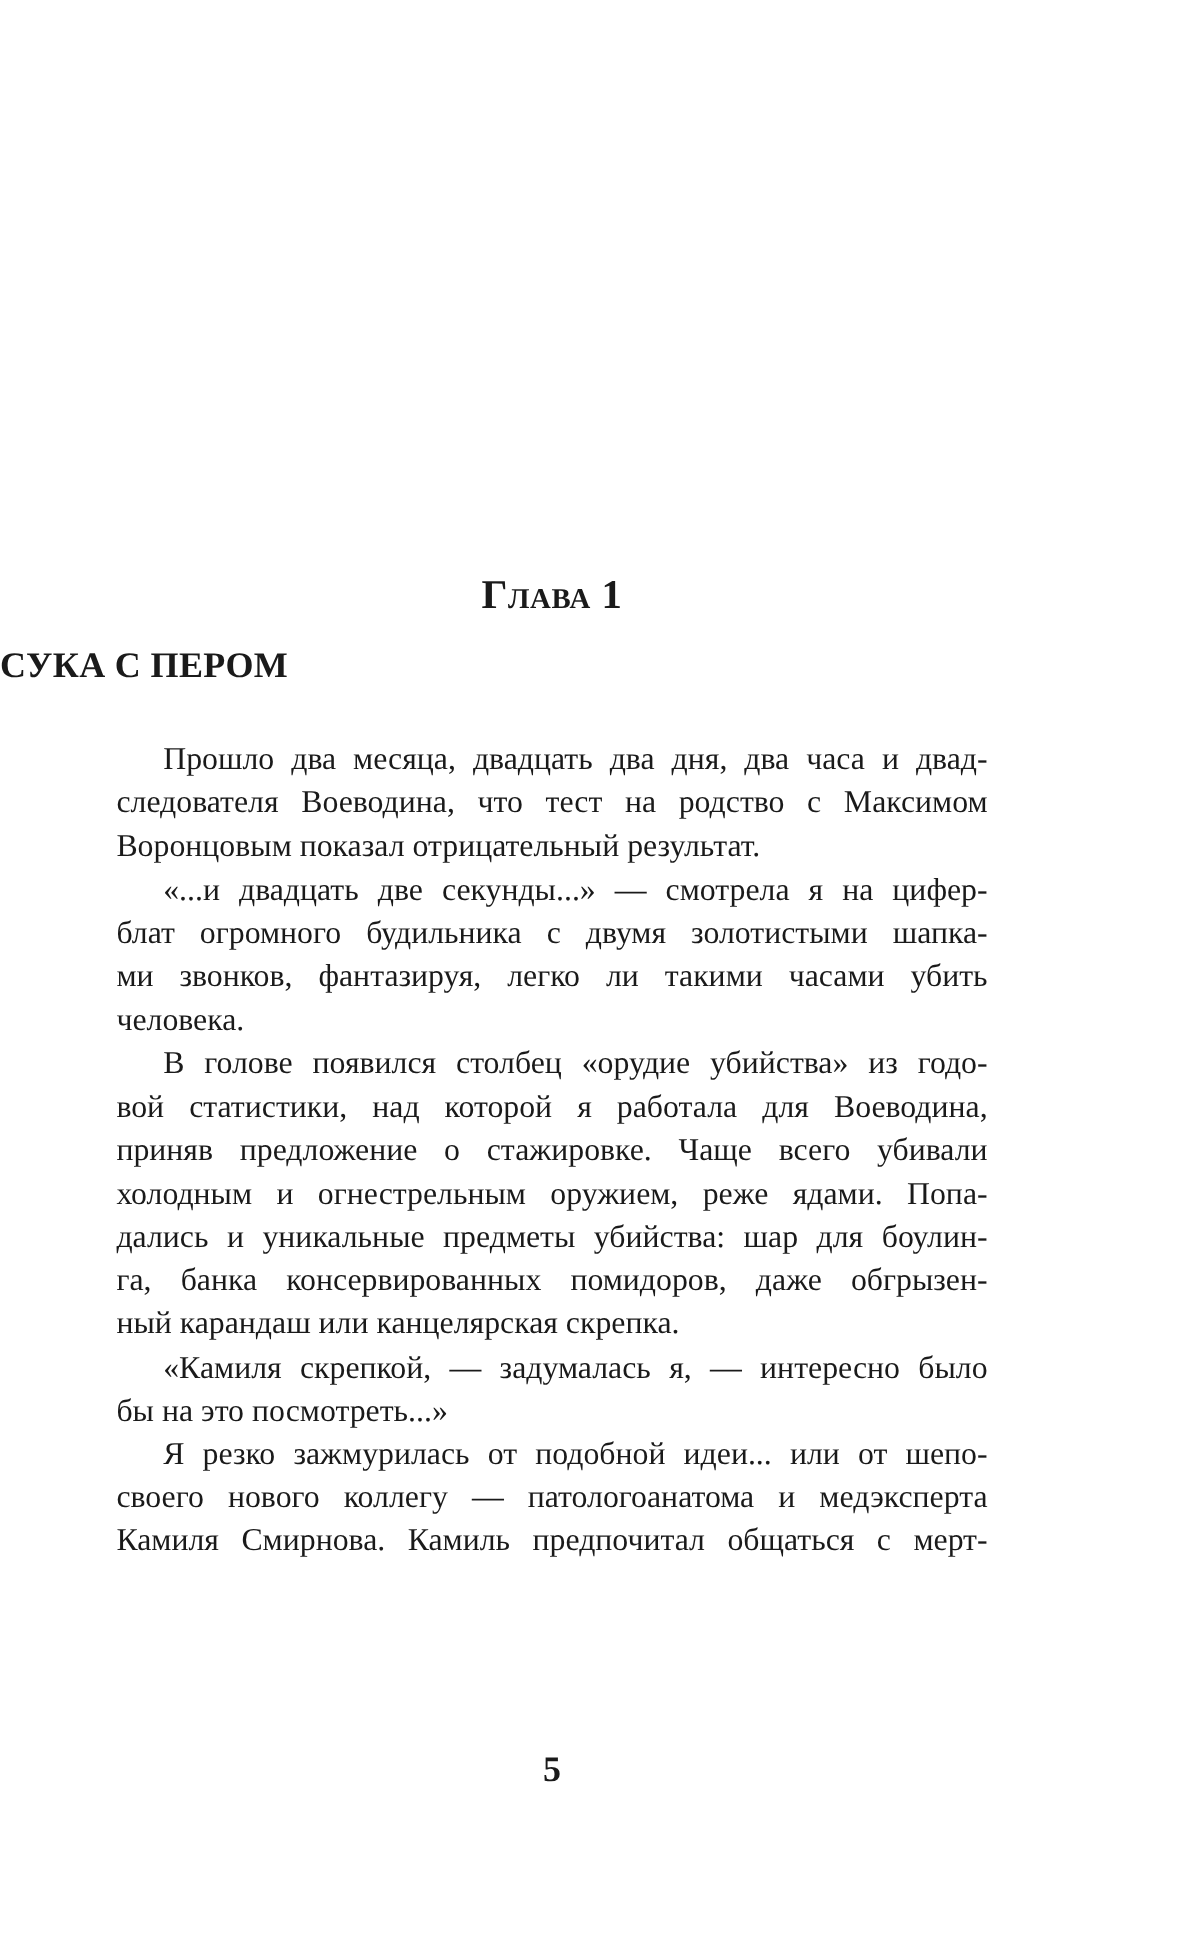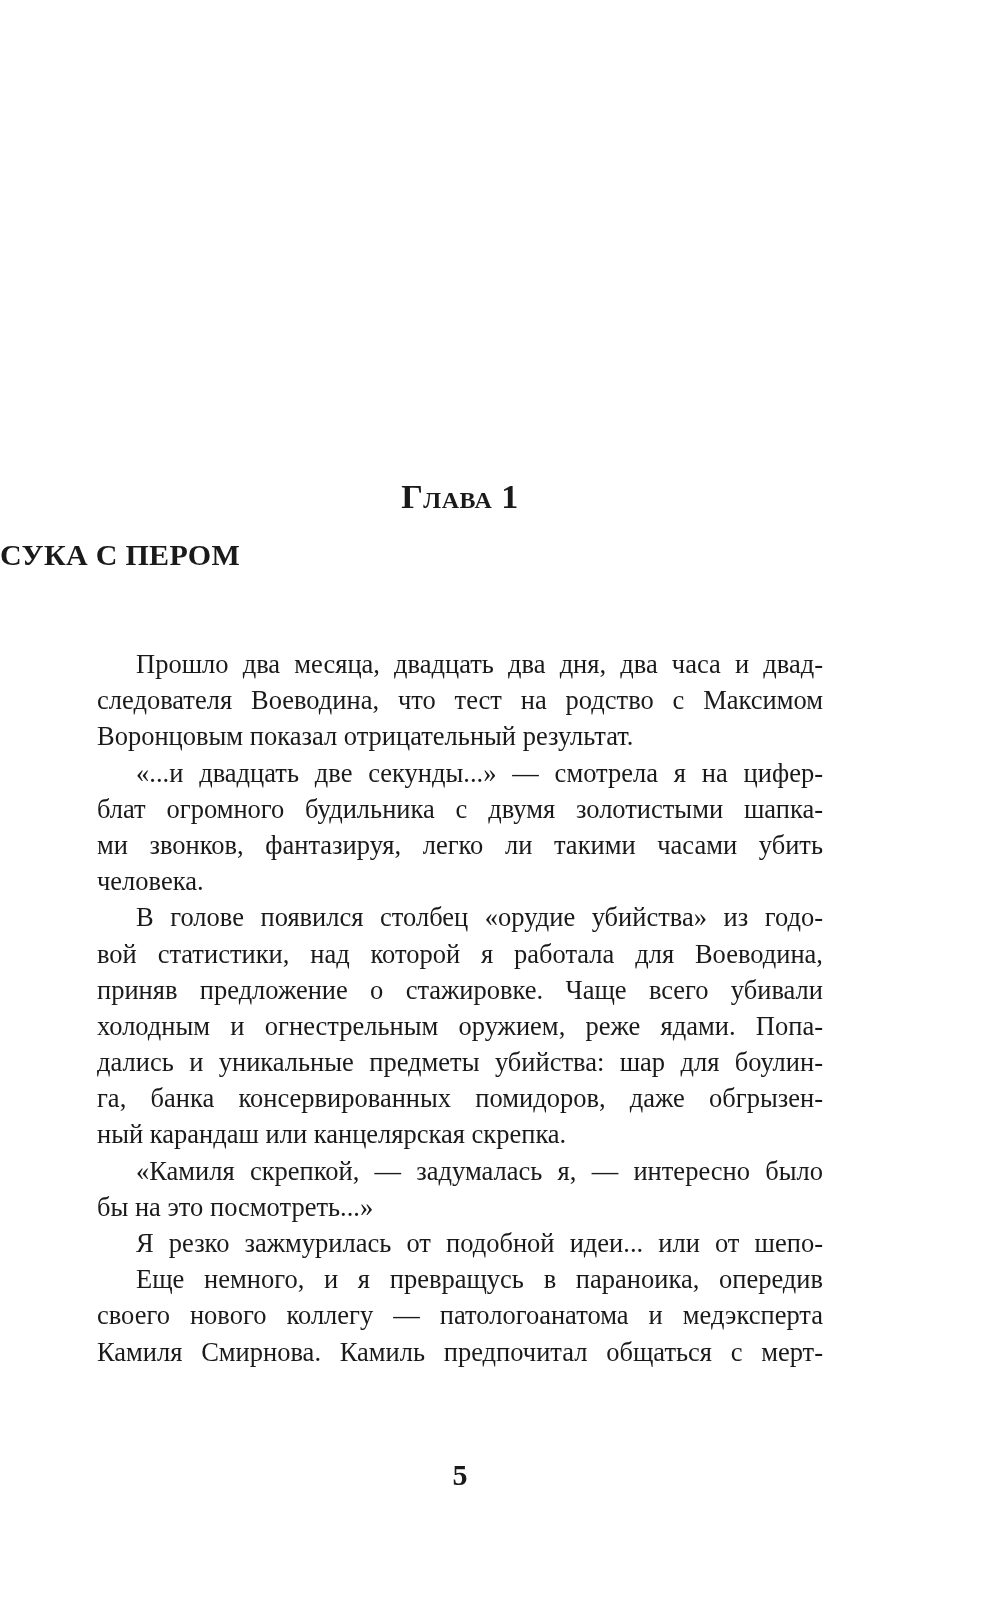--- a/index.html
+++ b/index.html
@@ -43,21 +43,20 @@
       font-size: 30px;
       letter-spacing: 0.3px;
     }
     .body-text {
       position: absolute;
       left: 97px;
       top: 614px;
       width: 726px;
       font-size: 26.5px;
       line-height: 36.2px;
-      margin-top: 32px;
     }
     .line {
       display: block;
       white-space: nowrap;
       text-align: justify;
       text-align-last: justify;
       height: 36.2px;
     }
     .line.indent {
       padding-left: 39px;
@@ -94,19 +93,18 @@
     <span class="line indent">В голове появился столбец «орудие убийства» из годо-</span>
     <span class="line">вой статистики, над которой я работала для Воеводина,</span>
     <span class="line">приняв предложение о стажировке. Чаще всего убивали</span>
     <span class="line">холодным и огнестрельным оружием, реже ядами. Попа-</span>
     <span class="line">дались и уникальные предметы убийства: шар для боулин-</span>
     <span class="line">га, банка консервированных помидоров, даже обгрызен-</span>
     <span class="line last">ный карандаш или канцелярская скрепка.</span>
     <span class="line indent">«Камиля скрепкой, — задумалась я, — интересно было</span>
     <span class="line last">бы на это посмотреть...»</span>
     <span class="line indent">Я резко зажмурилась от подобной идеи... или от шепо-</span>
-    <span class="line indent">Еще немного, и я превращусь в параноика, опередив</span>
     <span class="line">своего нового коллегу — патологоанатома и медэксперта</span>
     <span class="line">Камиля Смирнова. Камиль предпочитал общаться с мерт-</span>
   </div>
 
   <div class="page-number">5</div>
 </div>
 
 </body></html>

